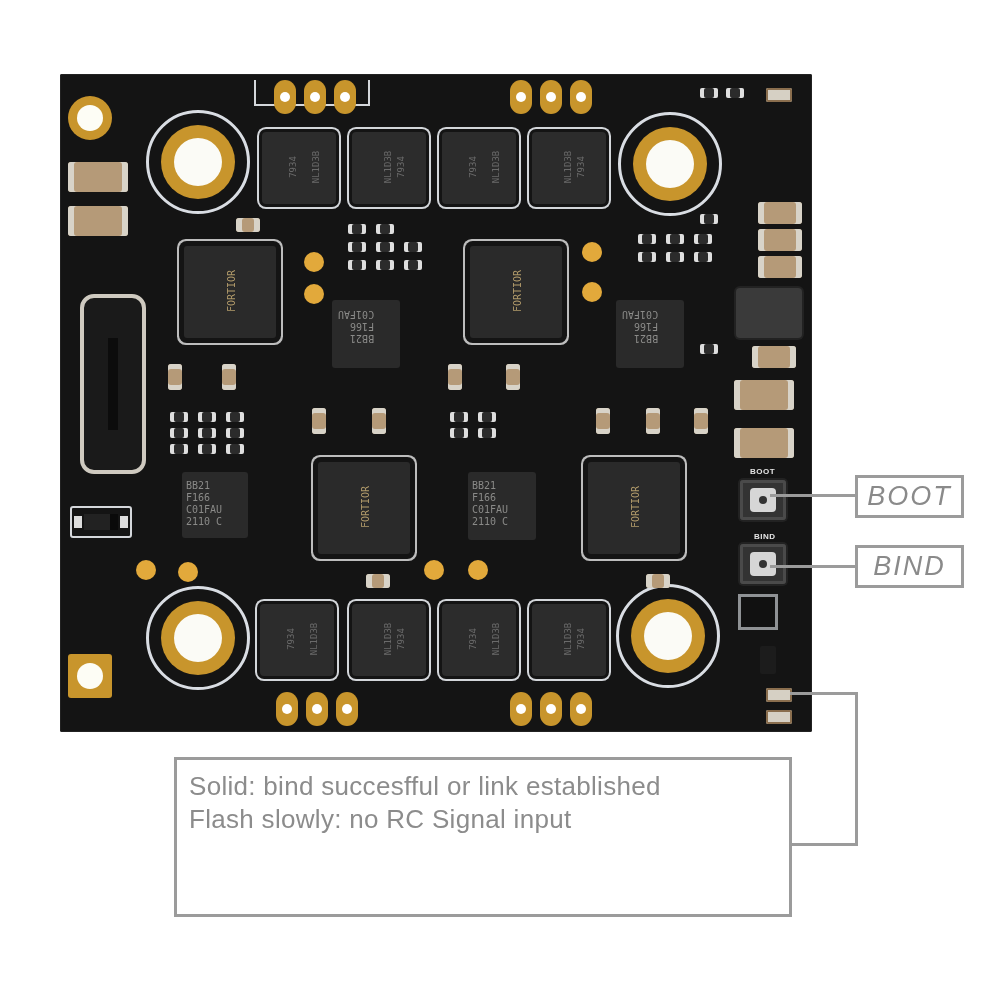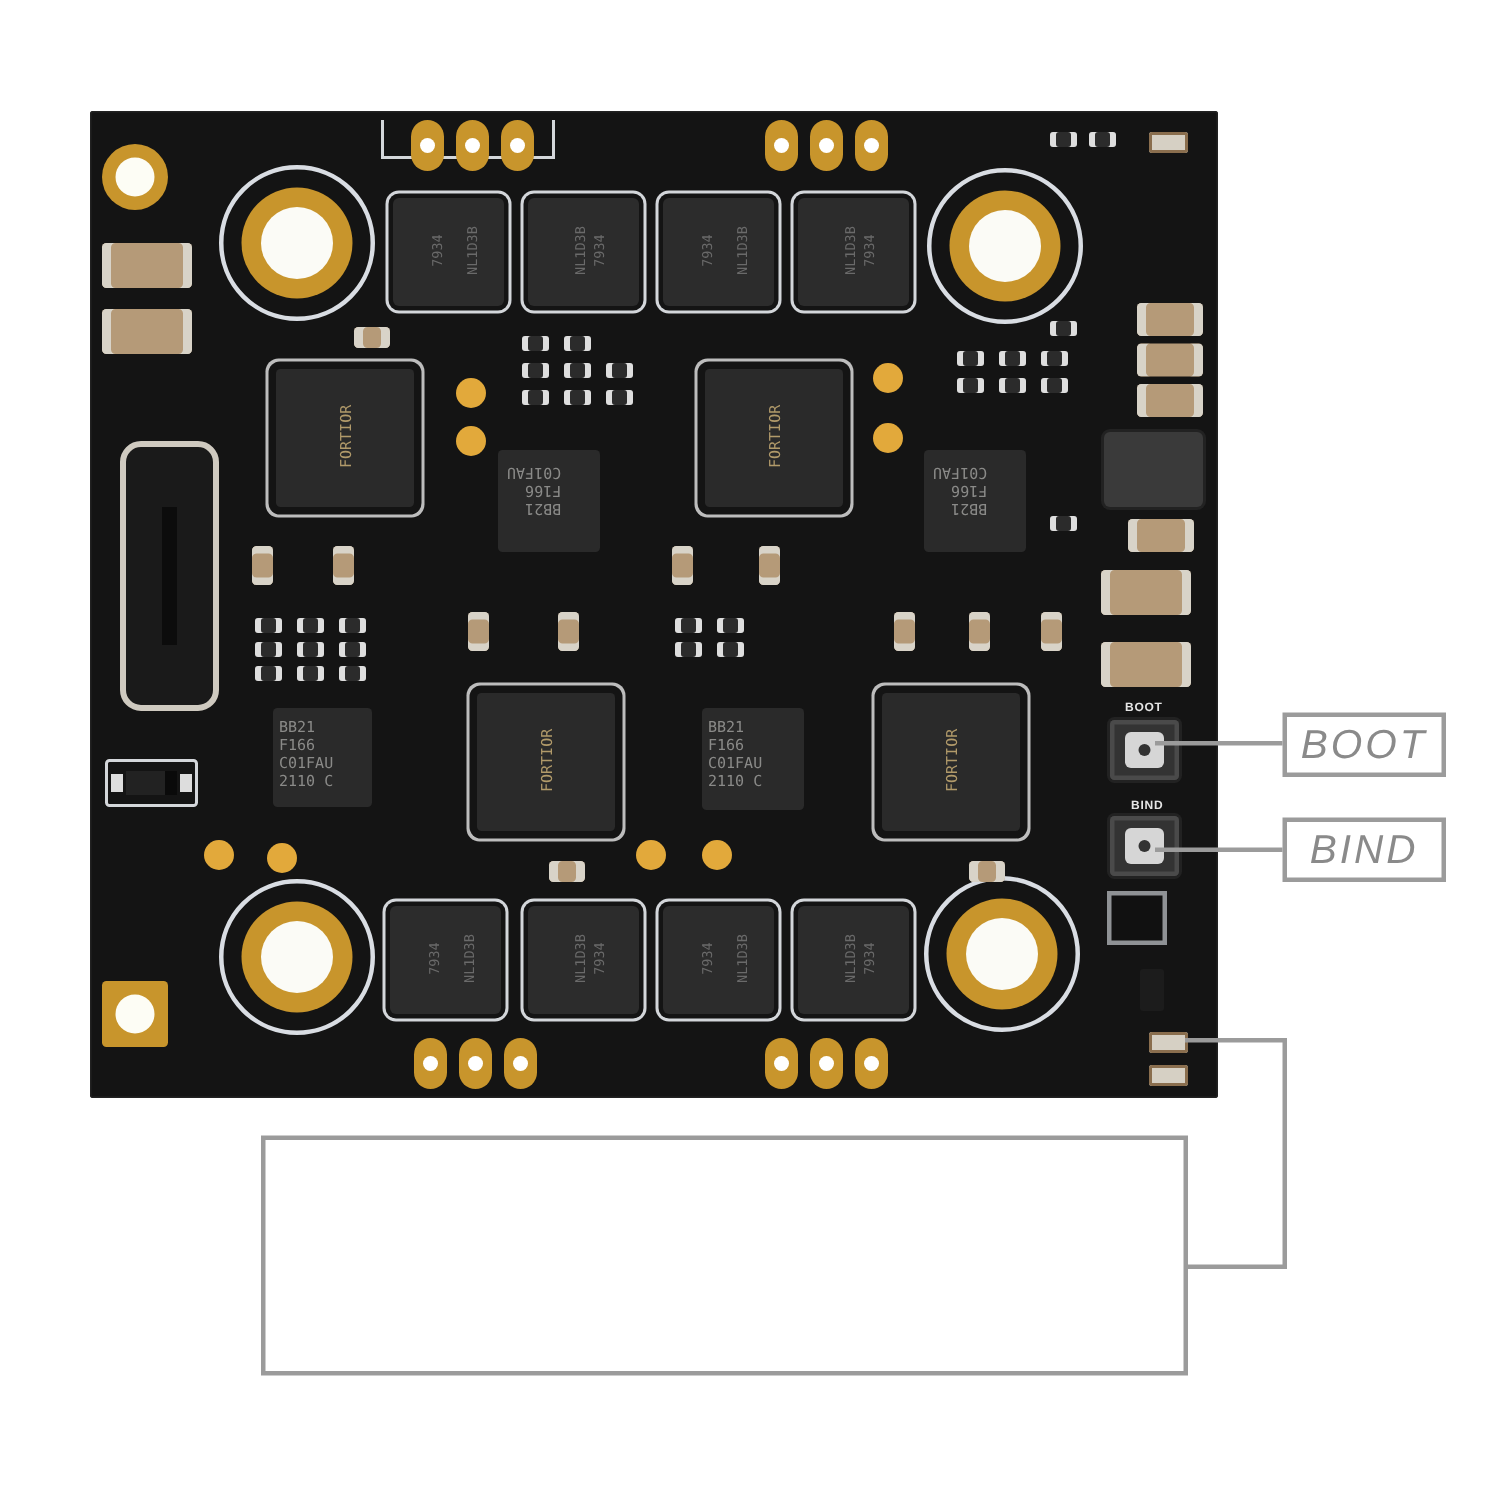--- a/index.html
+++ b/index.html
@@ -280,13 +280,15 @@
 <div class="line" style="left:770px;top:565px;width:86px;height:3px;"></div>
 <div class="callout" style="left:855px;top:545px;width:109px;height:43px;">
   <div class="callout-label" style="line-height:37px;">BIND</div>
 </div>
 
 <div class="line" style="left:790px;top:692px;width:68px;height:3px;"></div>
 <div class="line" style="left:855px;top:692px;width:3px;height:154px;"></div>
 <div class="line" style="left:790px;top:843px;width:68px;height:3px;"></div>
 
 <div class="info">
+  <div>Solid: bind succesfful or link established</div>
+  <div>Flash slowly: no RC Signal input</div>
 </div>
 
 </body></html>

